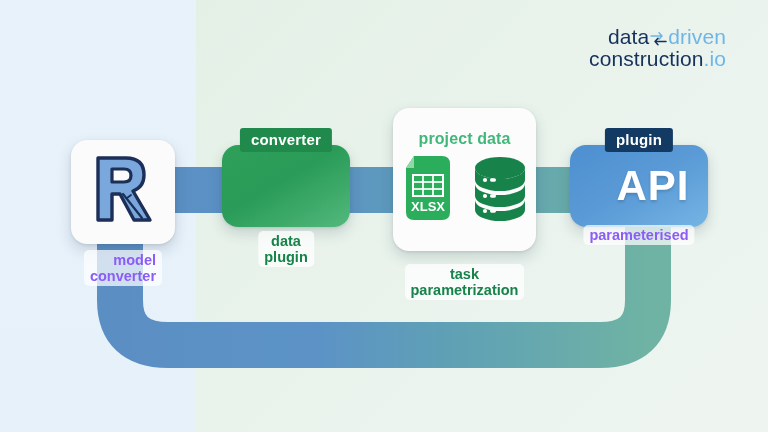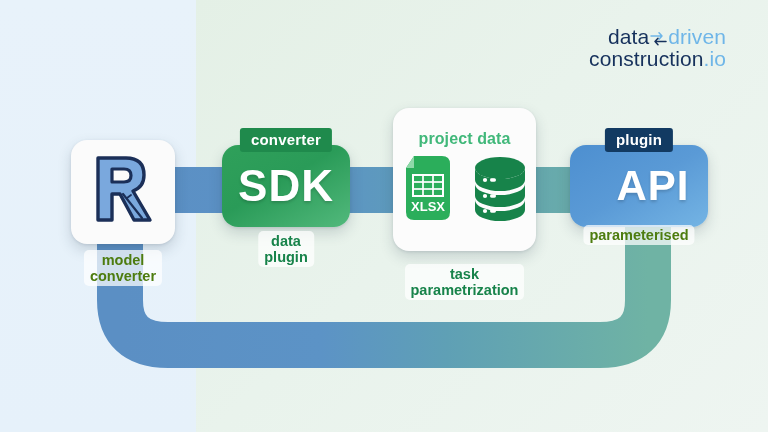--- a/index.html
+++ b/index.html
@@ -38,27 +38,27 @@
     border-radius:3px;padding:3px 11px 4px;font-size:15px;font-weight:700;
     white-space:nowrap;letter-spacing:.2px;}
   .badge-converter{background:#1f8a4c;color:#ffffff;top:-17px;}
   .badge-plugin{background:#123a62;color:#ffffff;top:-17px;}
 
   
   .caption{position:absolute;left:50%;transform:translateX(-50%);
     text-align:center;font-weight:bold;font-size:14.5px;line-height:1.12;
     white-space:nowrap;
     background:rgba(255,255,255,.72);border-radius:5px;padding:2px 6px;}
-  .cap-navy{color:#4d7c0f;}
+  .cap-navy{color:#8b5cf6;}
   .cap-green{color:#17834a;}
 
   
   #node-revit{left:71px;top:140px;}
   #node-revit .card{width:104px;height:104px;background:#fbfbfb;}
-  #node-revit .caption{top:110px;}
+  #node-revit .caption{top:110px;text-align:right;}
 
   
   #node-sdk{left:222px;top:145px;}
   #node-sdk .card{width:128px;height:82px;
     background:linear-gradient(150deg,#2fa05a 0%,#2a9b58 45%,#52b97c 100%);}
   .sdk-text{font-size:44px;font-weight:bold;color:#ffffff;letter-spacing:1px;
     text-shadow:0 2px 3px rgba(0,0,0,.16);line-height:1;}
   #node-sdk .caption{top:86px;}
 
   
@@ -124,21 +124,20 @@
     </div>
     <div class="caption cap-navy">
       <div>model</div>
       <div>converter</div>
     </div>
   </div>
 
   <div class="node" id="node-sdk">
     <div class="card shadow">
       <div class="badge badge-converter">converter</div>
-      <div class="sdk-text">SDK</div>
     </div>
     <div class="caption cap-green">
       <div>data</div>
       <div>plugin</div>
     </div>
   </div>
 
   <div class="node" id="node-data">
     <div class="card shadow">
       <div class="pd-title">project data</div>

